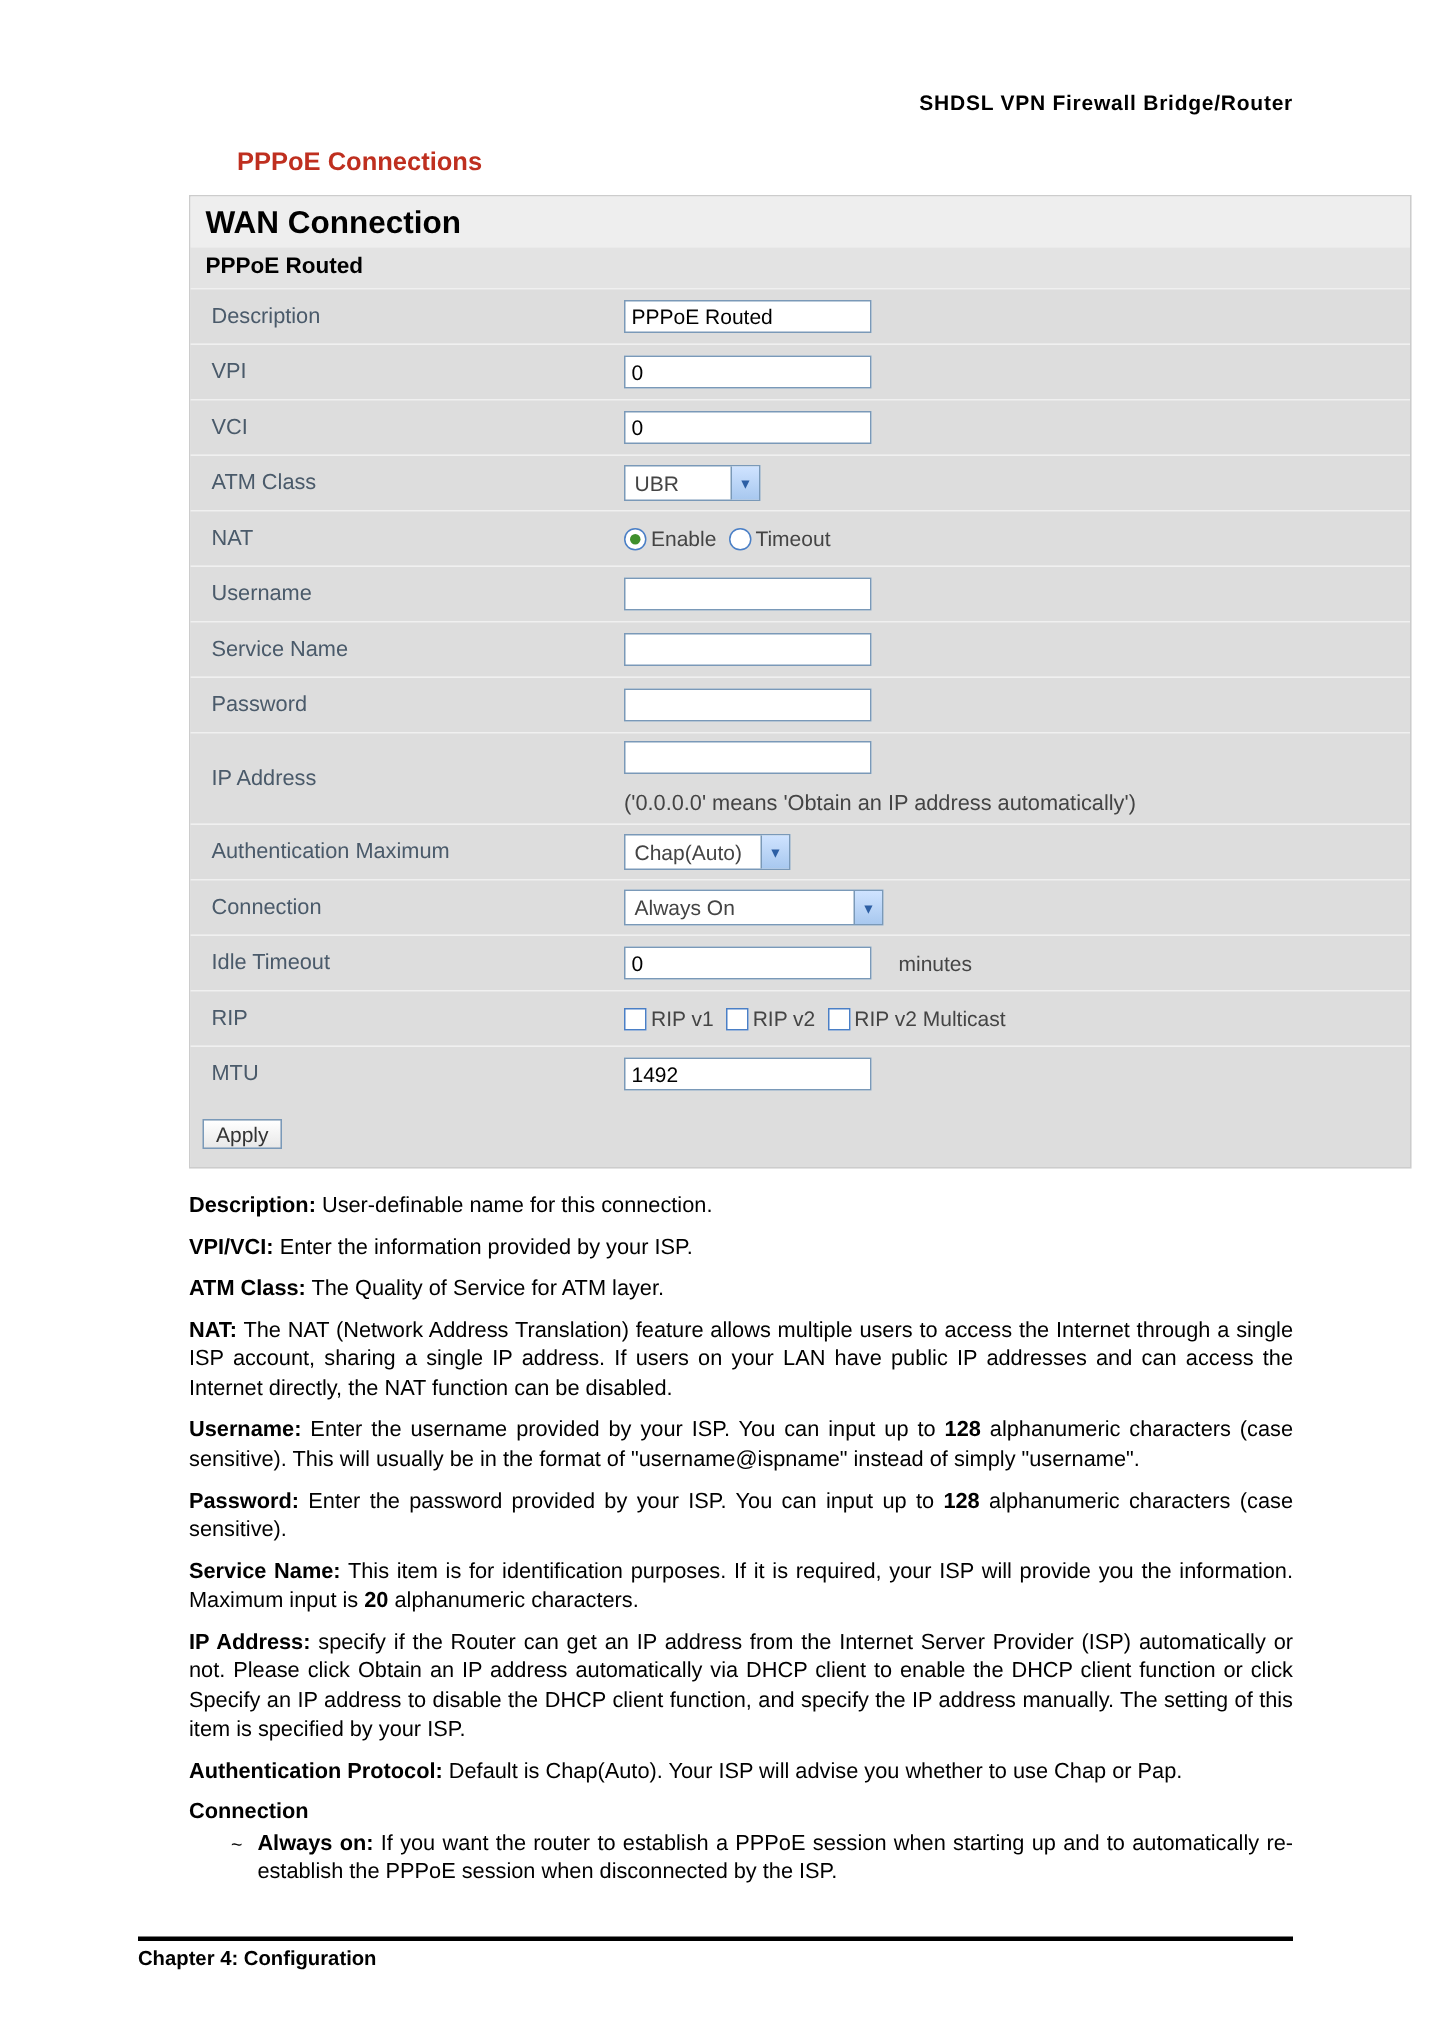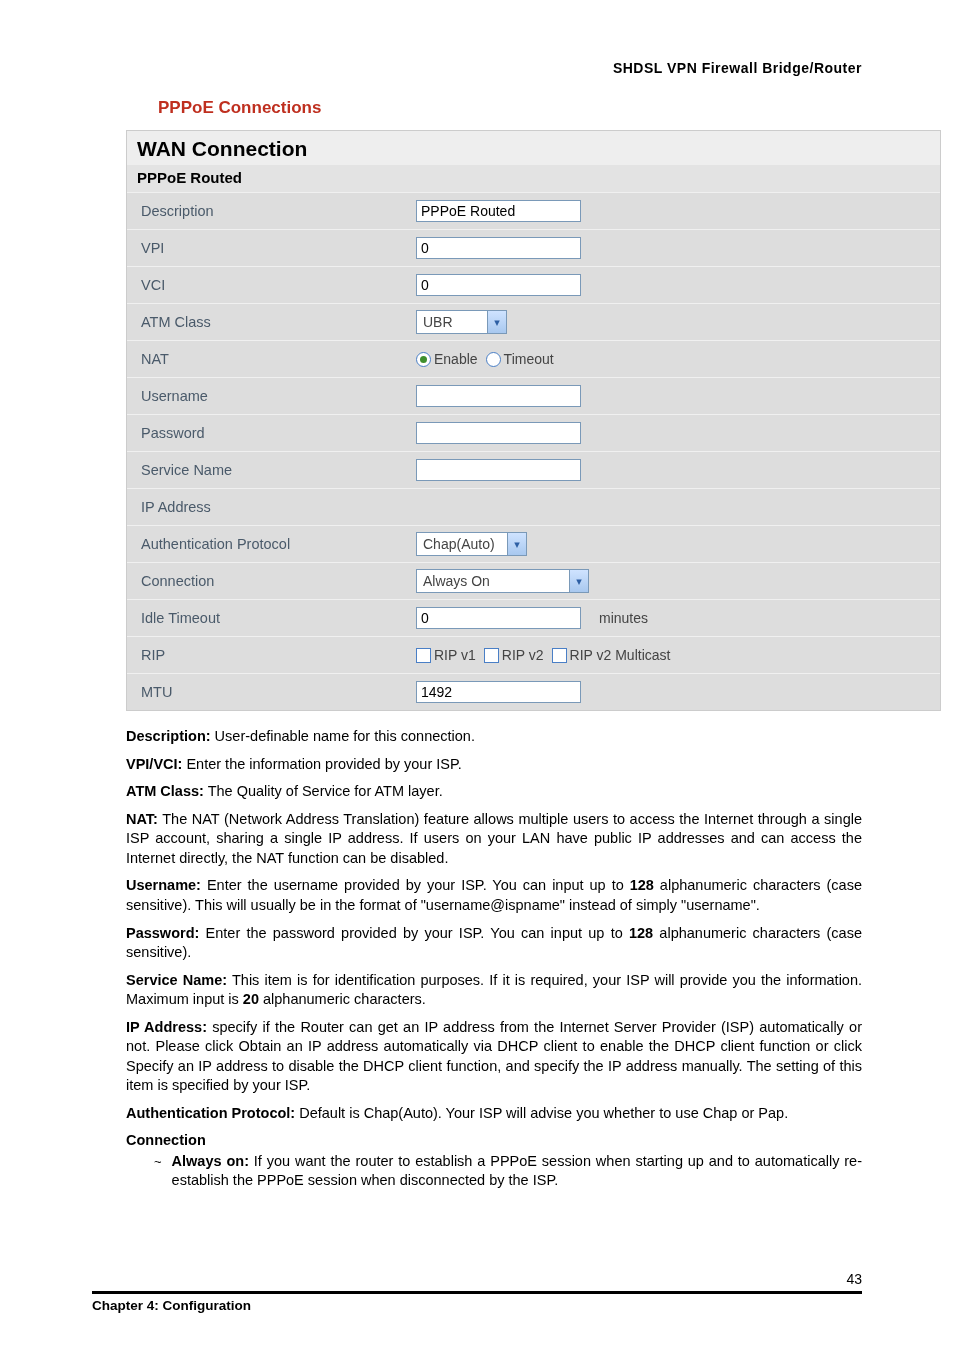--- a/index.html
+++ b/index.html
@@ -222,39 +222,43 @@
     </div>
 
     <div class="row">
       <div class="lbl">Username</div>
       <div class="val">
           <input class="text" value="" style="">
         </div>
     </div>
 
     <div class="row">
+      <div class="lbl">Service Name</div>
+      <div class="val">
+          <input class="text" value="" style="">
+        </div>
+    </div>
+
+    <div class="row">
       <div class="lbl">Password</div>
       <div class="val">
           <input class="text" type="password" value="" style="">
         </div>
     </div>
 
     <div class="row">
-      <div class="lbl">Service Name</div>
-      <div class="val">
-          <input class="text" value="" style="">
-        </div>
-    </div>
-
-    <div class="row">
       <div class="lbl">IP Address</div>
-    </div>
-
-    <div class="row">
-      <div class="lbl">Authentication Protocol</div>
+      <div class="val iprow">
+        <input class="text" value="" style="">
+        <span class="iphelp">('0.0.0.0' means 'Obtain an IP address automatically')</span>
+      </div>
+    </div>
+
+    <div class="row">
+      <div class="lbl">Authentication Maximum</div>
       <div class="val">
         <span class="select">
           <span class="opt w2">Chap(Auto)</span>
           <span class="caret">▾</span>
         </span>
       </div>
     </div>
 
     <div class="row">
       <div class="lbl">Connection</div>
@@ -292,20 +296,23 @@
       </div>
     </div>
 
     <div class="row">
       <div class="lbl">MTU</div>
       <div class="val">
           <input class="text" value="1492" style="">
         </div>
     </div>
 
+    <div style="background:#ddd;">
+      <span class="apply-btn">Apply</span>
+    </div>
   </div>
 
   <div class="body-text">
     <p><b>Description:</b><span> User-definable name for this connection.</span></p>
     <p><b>VPI/VCI:</b><span> Enter the information provided by your ISP.</span></p>
     <p><b>ATM Class:</b><span> The Quality of Service for ATM layer.</span></p>
     <p><b>NAT:</b><span> The NAT (Network Address Translation) feature allows multiple users to access the Internet through a single ISP account, sharing a single IP address. If users on your LAN have public IP addresses and can access the Internet directly, the NAT function can be disabled.</span></p>
     <p><b>Username:</b><span> Enter the username provided by your ISP. You can input up to </span><b>128</b><span> alphanumeric characters (case sensitive). This will usually be in the format of "username@ispname" instead of simply "username".</span></p>
     <p><b>Password:</b><span> Enter the password provided by your ISP. You can input up to </span><b>128</b><span> alphanumeric characters (case sensitive).</span></p>
     <p><b>Service Name:</b><span> This item is for identification purposes. If it is required, your ISP will provide you the information. Maximum input is </span><b>20</b><span> alphanumeric characters.</span></p>
@@ -313,18 +320,17 @@
     <p><b>Authentication Protocol:</b><span> Default is Chap(Auto). Your ISP will advise you whether to use Chap or Pap.</span></p>
 
     <div class="conn-head">Connection</div>
     <div class="bullet-block">
       <div class="bullet-sym">~</div>
       <div class="bullet-txt"><b>Always on:</b><span> If you want the router to establish a PPPoE session when starting up and to automatically re-establish the PPPoE session when disconnected by the ISP.</span></div>
     </div>
   </div>
 
   <div class="footer">
-    <div class="page-num">43</div>
     <hr class="foot-rule">
     <div class="foot-label">Chapter 4: Configuration</div>
   </div>
 
 </div>
 
 </body></html>

